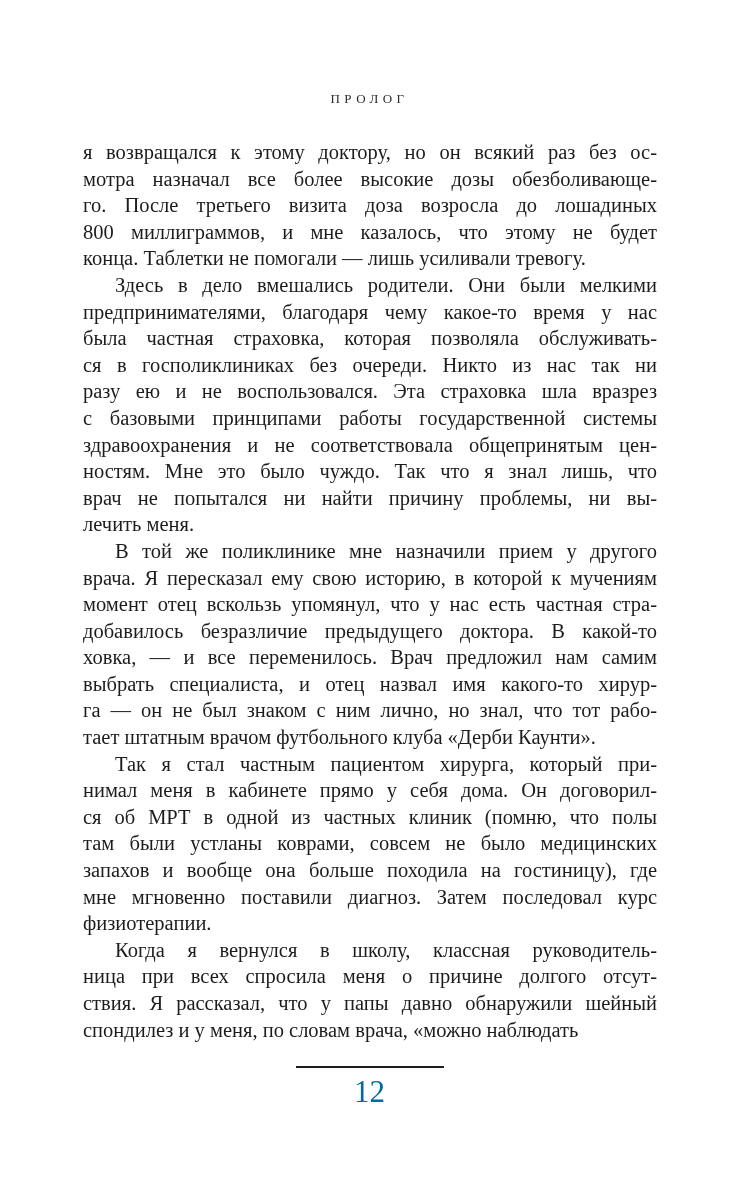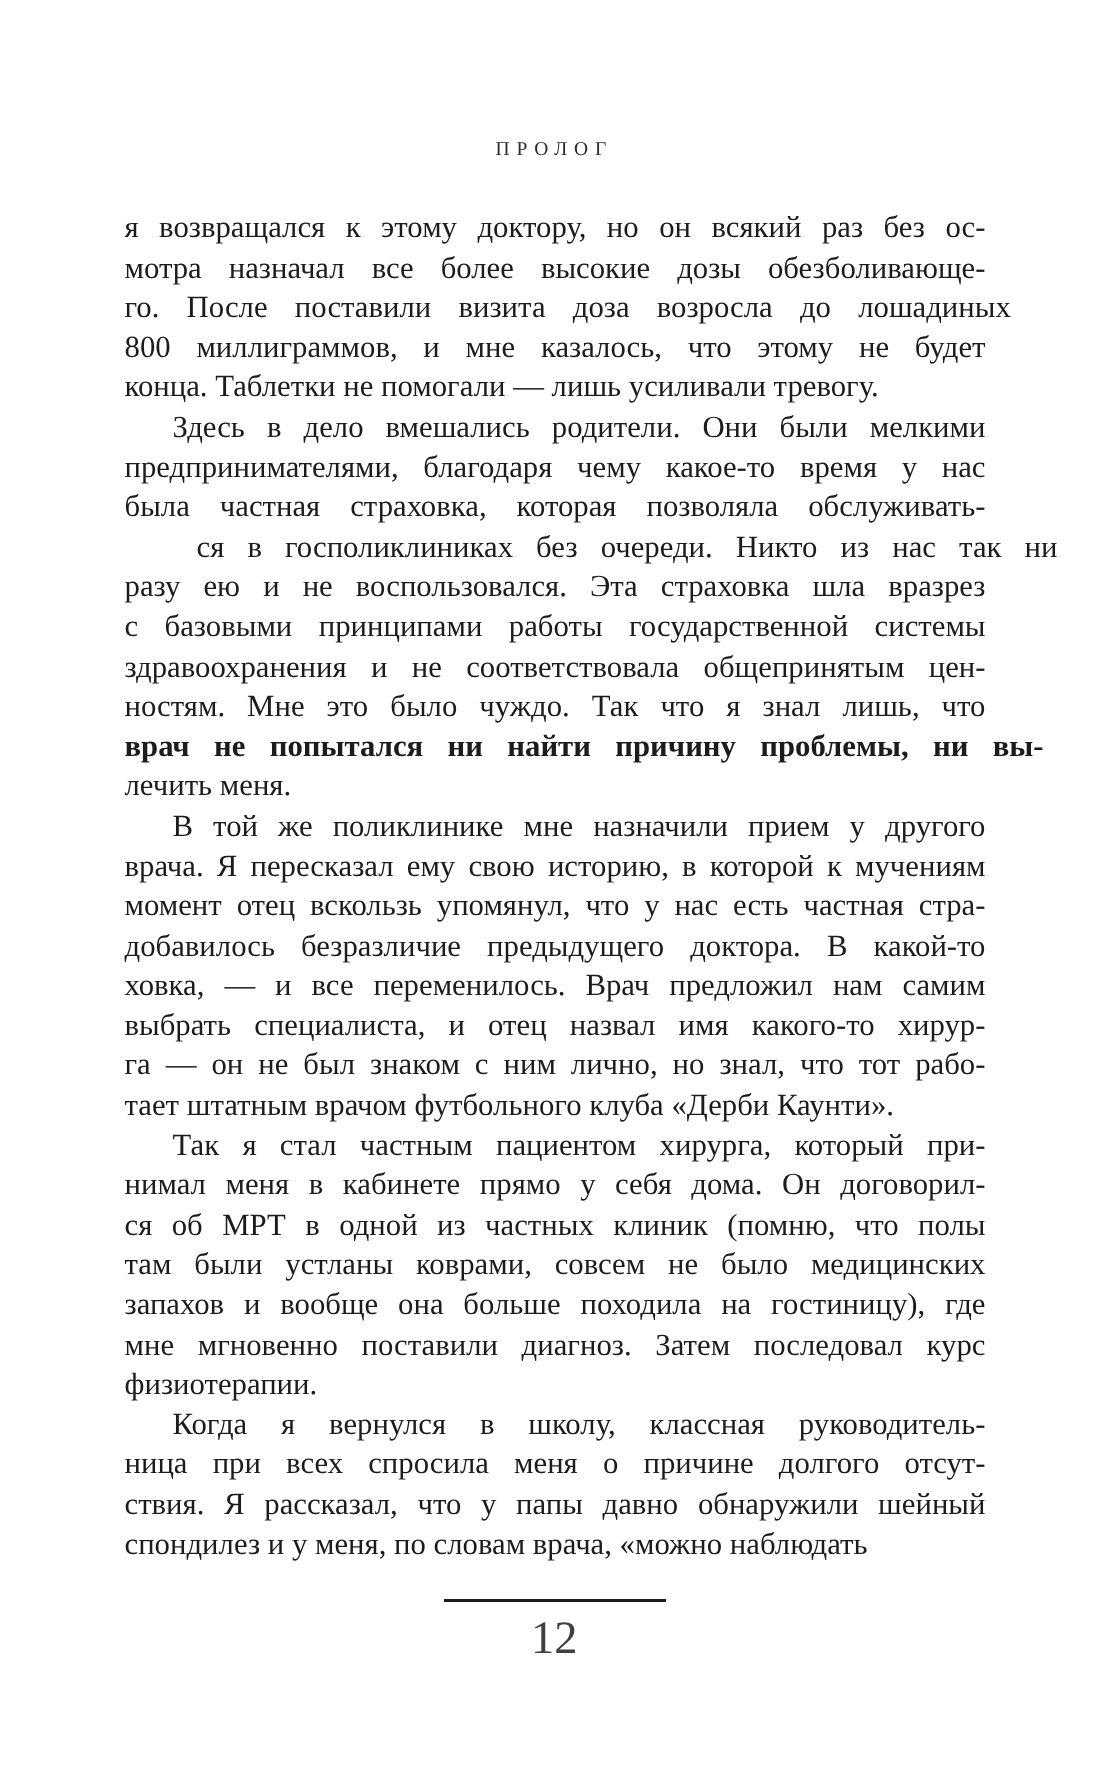--- a/index.html
+++ b/index.html
@@ -43,48 +43,48 @@
     text-align: center;
   }
   .footer-rule {
     width: 148px; height: 2px;
     background: #1c1c1c;
     margin: 0 auto 7px auto;
   }
   .page-number {
     font-size: 31px;
     line-height: 34px;
-    color: #404040;
+    color: #0369a1;
   }
 </style>
 </head>
 <body>
 
 <div class="page">
 
   <div class="running-header">ПРОЛОГ</div>
 
   <div class="page-body">
       <div class="para">
         <div class="line"><span style="word-spacing: 8.52656px; text-align: right;">я возвращался к этому доктору, но он всякий раз без ос-</span></div>
         <div class="line"><span style="word-spacing: 12.8776px;">мотра назначал все более высокие дозы обезболивающе-</span></div>
-        <div class="line"><span style="word-spacing: 13.0112px;">го. После поставили визита доза возросла до лошадиных</span></div>
+        <div class="line"><span style="word-spacing: 13.0112px;">го. После третьего визита доза возросла до лошадиных</span></div>
         <div class="line"><span style="word-spacing: 12.0527px;">800 миллиграммов, и мне казалось, что этому не будет</span></div>
         <div class="line"><span>конца. Таблетки не помогали — лишь усиливали тревогу.</span></div>
       </div>
       <div class="para">
         <div class="line indent"><span style="word-spacing: 9.57812px;">Здесь в дело вмешались родители. Они были мелкими</span></div>
         <div class="line"><span style="word-spacing: 11.3203px;">предпринимателями, благодаря чему какое-то время у нас</span></div>
         <div class="line"><span style="word-spacing: 14.8531px;">была частная страховка, которая позволяла обслуживать-</span></div>
-        <div class="line"><span style="word-spacing: 10.2743px; margin-left: 48px;">ся в госполиклиниках без очереди. Никто из нас так ни</span></div>
+        <div class="line"><span style="word-spacing: 10.2743px;">ся в госполиклиниках без очереди. Никто из нас так ни</span></div>
         <div class="line"><span style="word-spacing: 10.2461px;">разу ею и не воспользовался. Эта страховка шла вразрез</span></div>
         <div class="line"><span style="word-spacing: 12.4875px;">с базовыми принципами работы государственной системы</span></div>
         <div class="line"><span style="word-spacing: 11.1px;">здравоохранения и не соответствовала общепринятым цен-</span></div>
         <div class="line"><span style="word-spacing: 9.56875px;">ностям. Мне это было чуждо. Так что я знал лишь, что</span></div>
-        <div class="line"><span style="word-spacing: 11.0977px; font-weight: bold;">врач не попытался ни найти причину проблемы, ни вы-</span></div>
+        <div class="line"><span style="word-spacing: 11.0977px;">врач не попытался ни найти причину проблемы, ни вы-</span></div>
         <div class="line"><span>лечить меня.</span></div>
       </div>
       <div class="para">
         <div class="line indent"><span style="word-spacing: 8.27539px;">В той же поликлинике мне назначили прием у другого</span></div>
         <div class="line"><span style="word-spacing: 3.66146px;">врача. Я пересказал ему свою историю, в которой к мучениям</span></div>
         <div class="line"><span style="word-spacing: 4.79514px;">момент отец вскользь упомянул, что у нас есть частная стра-</span></div>
         <div class="line"><span style="word-spacing: 12.2719px;">добавилось безразличие предыдущего доктора. В какой-то</span></div>
         <div class="line"><span style="word-spacing: 8.18945px;">ховка, — и все переменилось. Врач предложил нам самим</span></div>
         <div class="line"><span style="word-spacing: 10.3125px; margin-top: 34px;">выбрать специалиста, и отец назвал имя какого-то хирур-</span></div>
         <div class="line"><span style="word-spacing: 4.86058px;">га — он не был знаком с ним лично, но знал, что тот рабо-</span></div>

